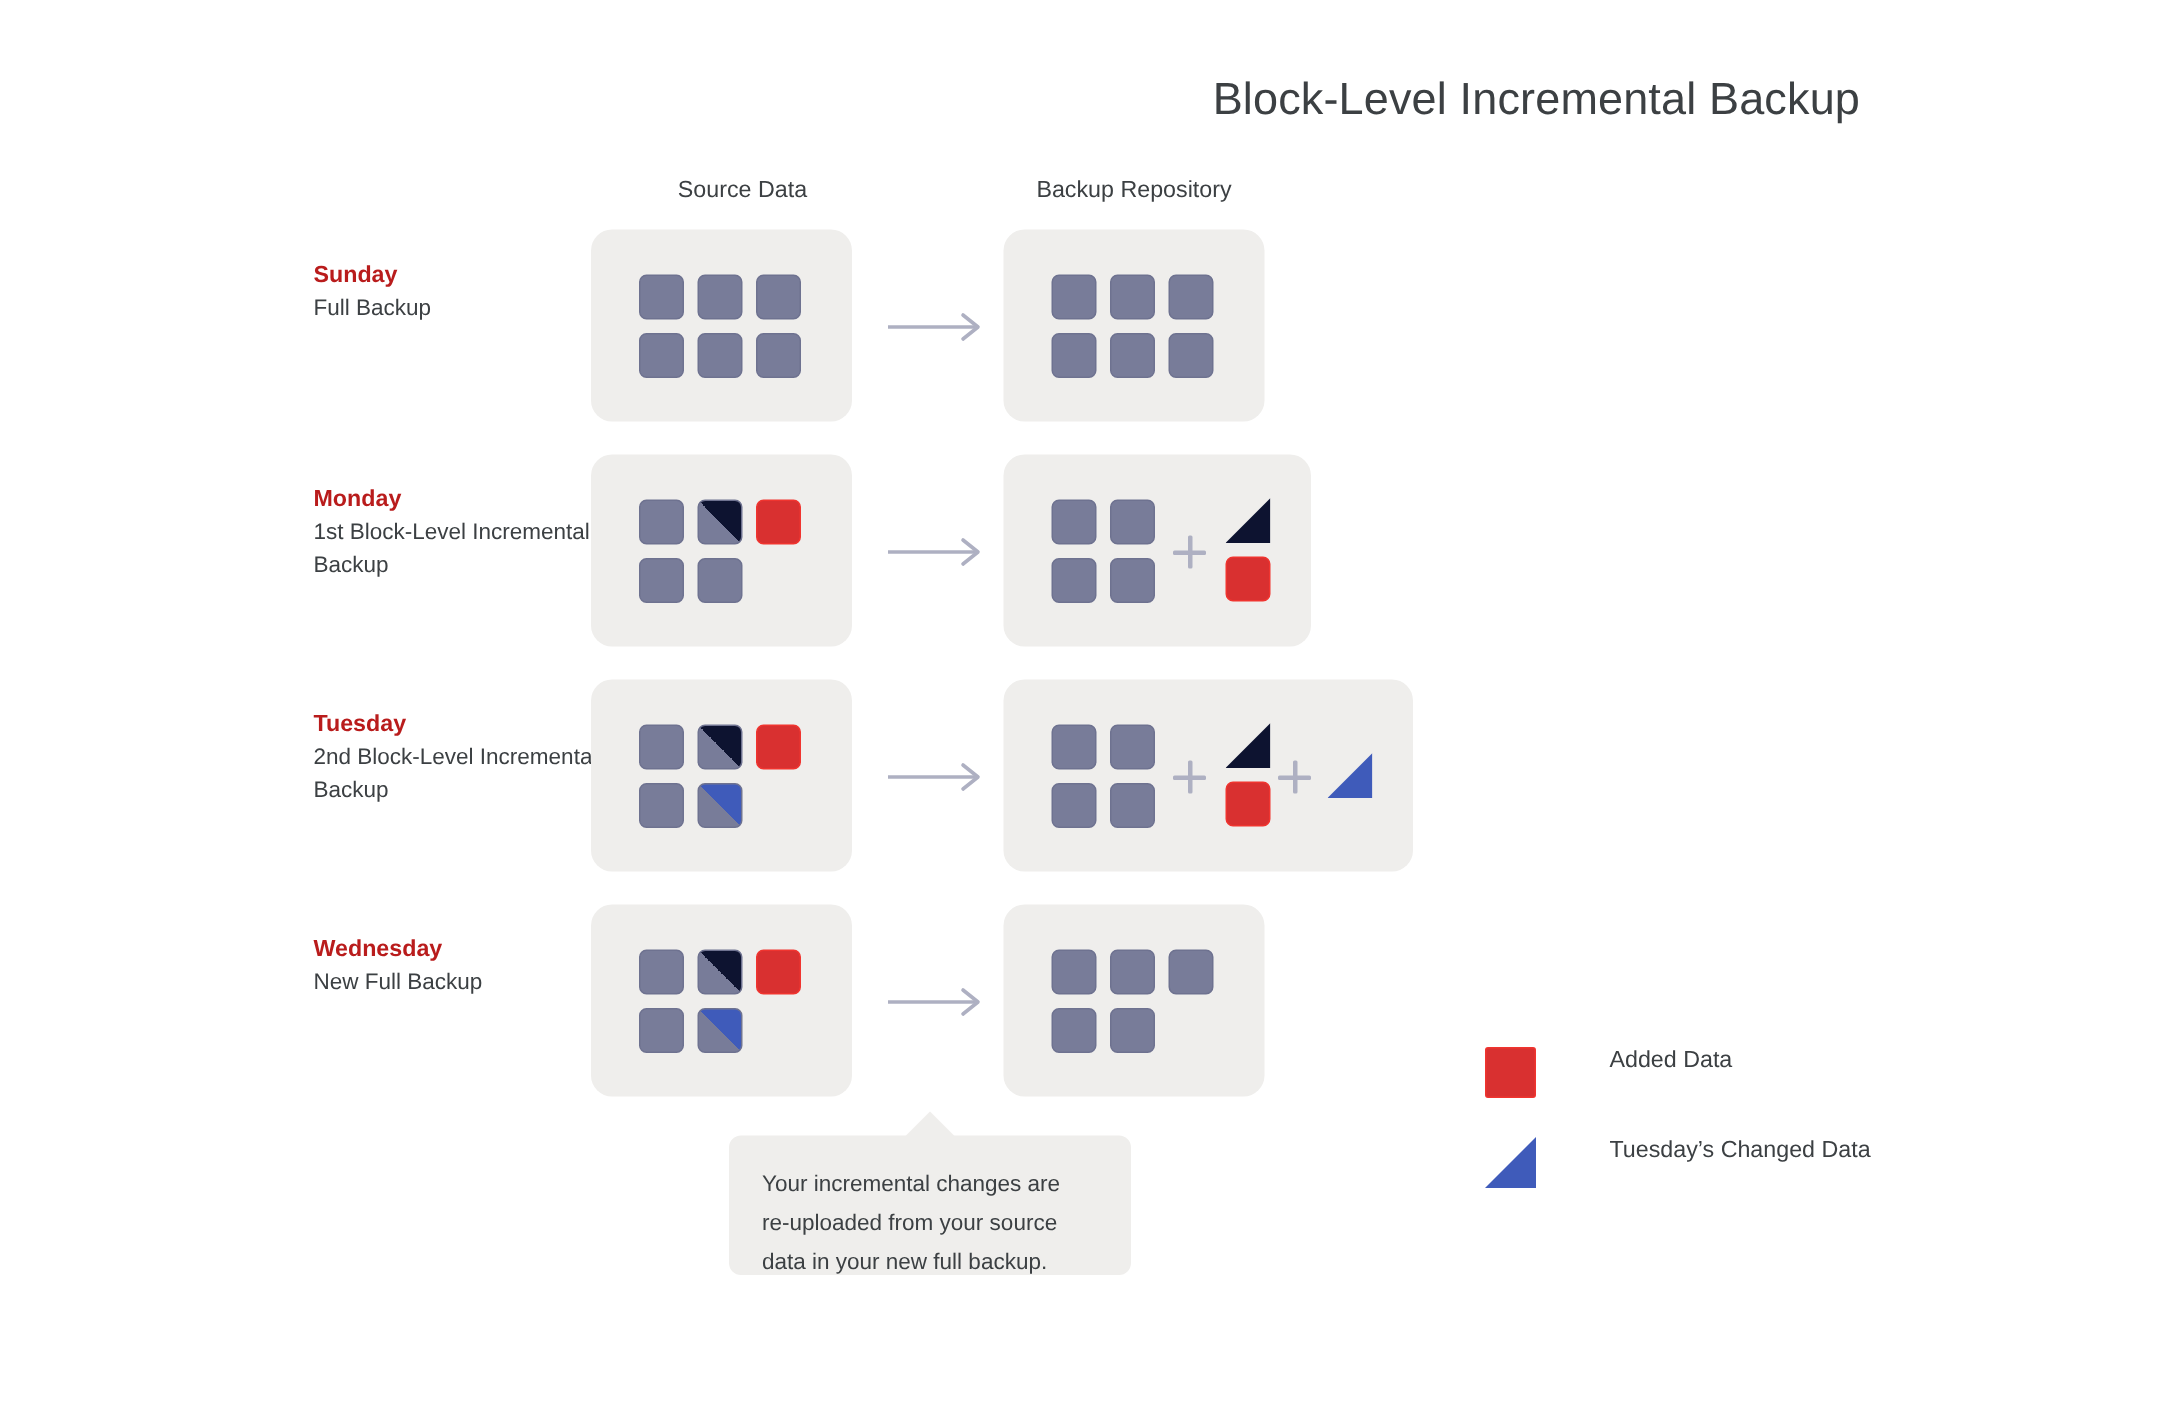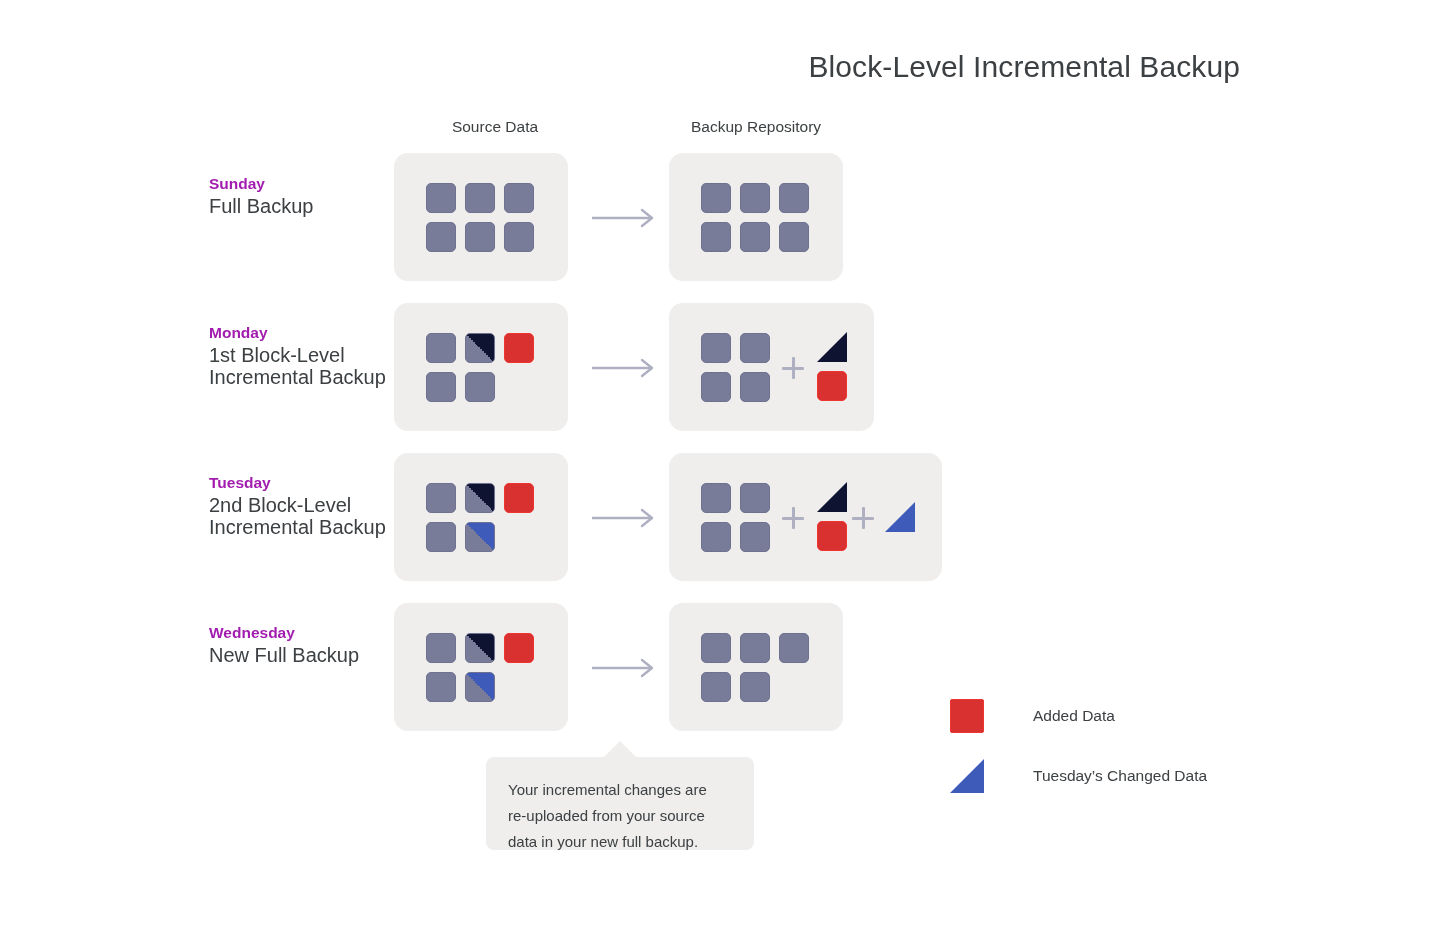--- a/index.html
+++ b/index.html
@@ -22,24 +22,24 @@
   .col-head {
     position: absolute; top: 118px;
     font-size: 15.5px; color: #3c4043; text-align: center;
   }
   .col-head.src  { left: 395px; width: 200px; }
   .col-head.repo { left: 656px; width: 200px; }
 
   
   .row-label { position: absolute; left: 209px; width: 190px; }
   .row-label .day {
-    font-size: 15.5px; font-weight: 700; color: #a21caf; line-height: 22px;
+    font-size: 15.5px; font-weight: 700; color: #b91c1c; line-height: 22px;
   }
   .row-label .desc {
-    font-size: 20px; font-weight: 400; color: #3c4043; line-height: 22px;
+    font-size: 15px; font-weight: 400; color: #3c4043; line-height: 22px;
   }
 
   
   .panel {
     position: absolute;
     background: #efeeec;
     border-radius: 14px;
   }
 
   
@@ -112,22 +112,22 @@
     width: 0; height: 0;
     border-left: 17px solid transparent;
     border-right: 17px solid transparent;
     border-bottom: 17px solid #efeeec;
   }
 
   
   .legend { position: absolute; left: 950px; top: 698px; }
   .legend-row {
     position: relative;
-    display: flex; align-items: center;
-    height: 36px; margin-bottom: 24px;
+    display: flex; 
+    height: 36px; margin-bottom: 24px; margin-left: 40px;
   }
   .legend-swatch {
     position: relative;
     width: 34px; height: 34px; margin-right: 49px; flex: none;
   }
   .legend-swatch .sq {
     position: absolute; inset: 0;
     background: #d93030; border: 1.5px solid #f0342f; border-radius: 2px;
   }
   .legend-swatch .tri { position: absolute; inset: 0; width: 34px; height: 34px; }

